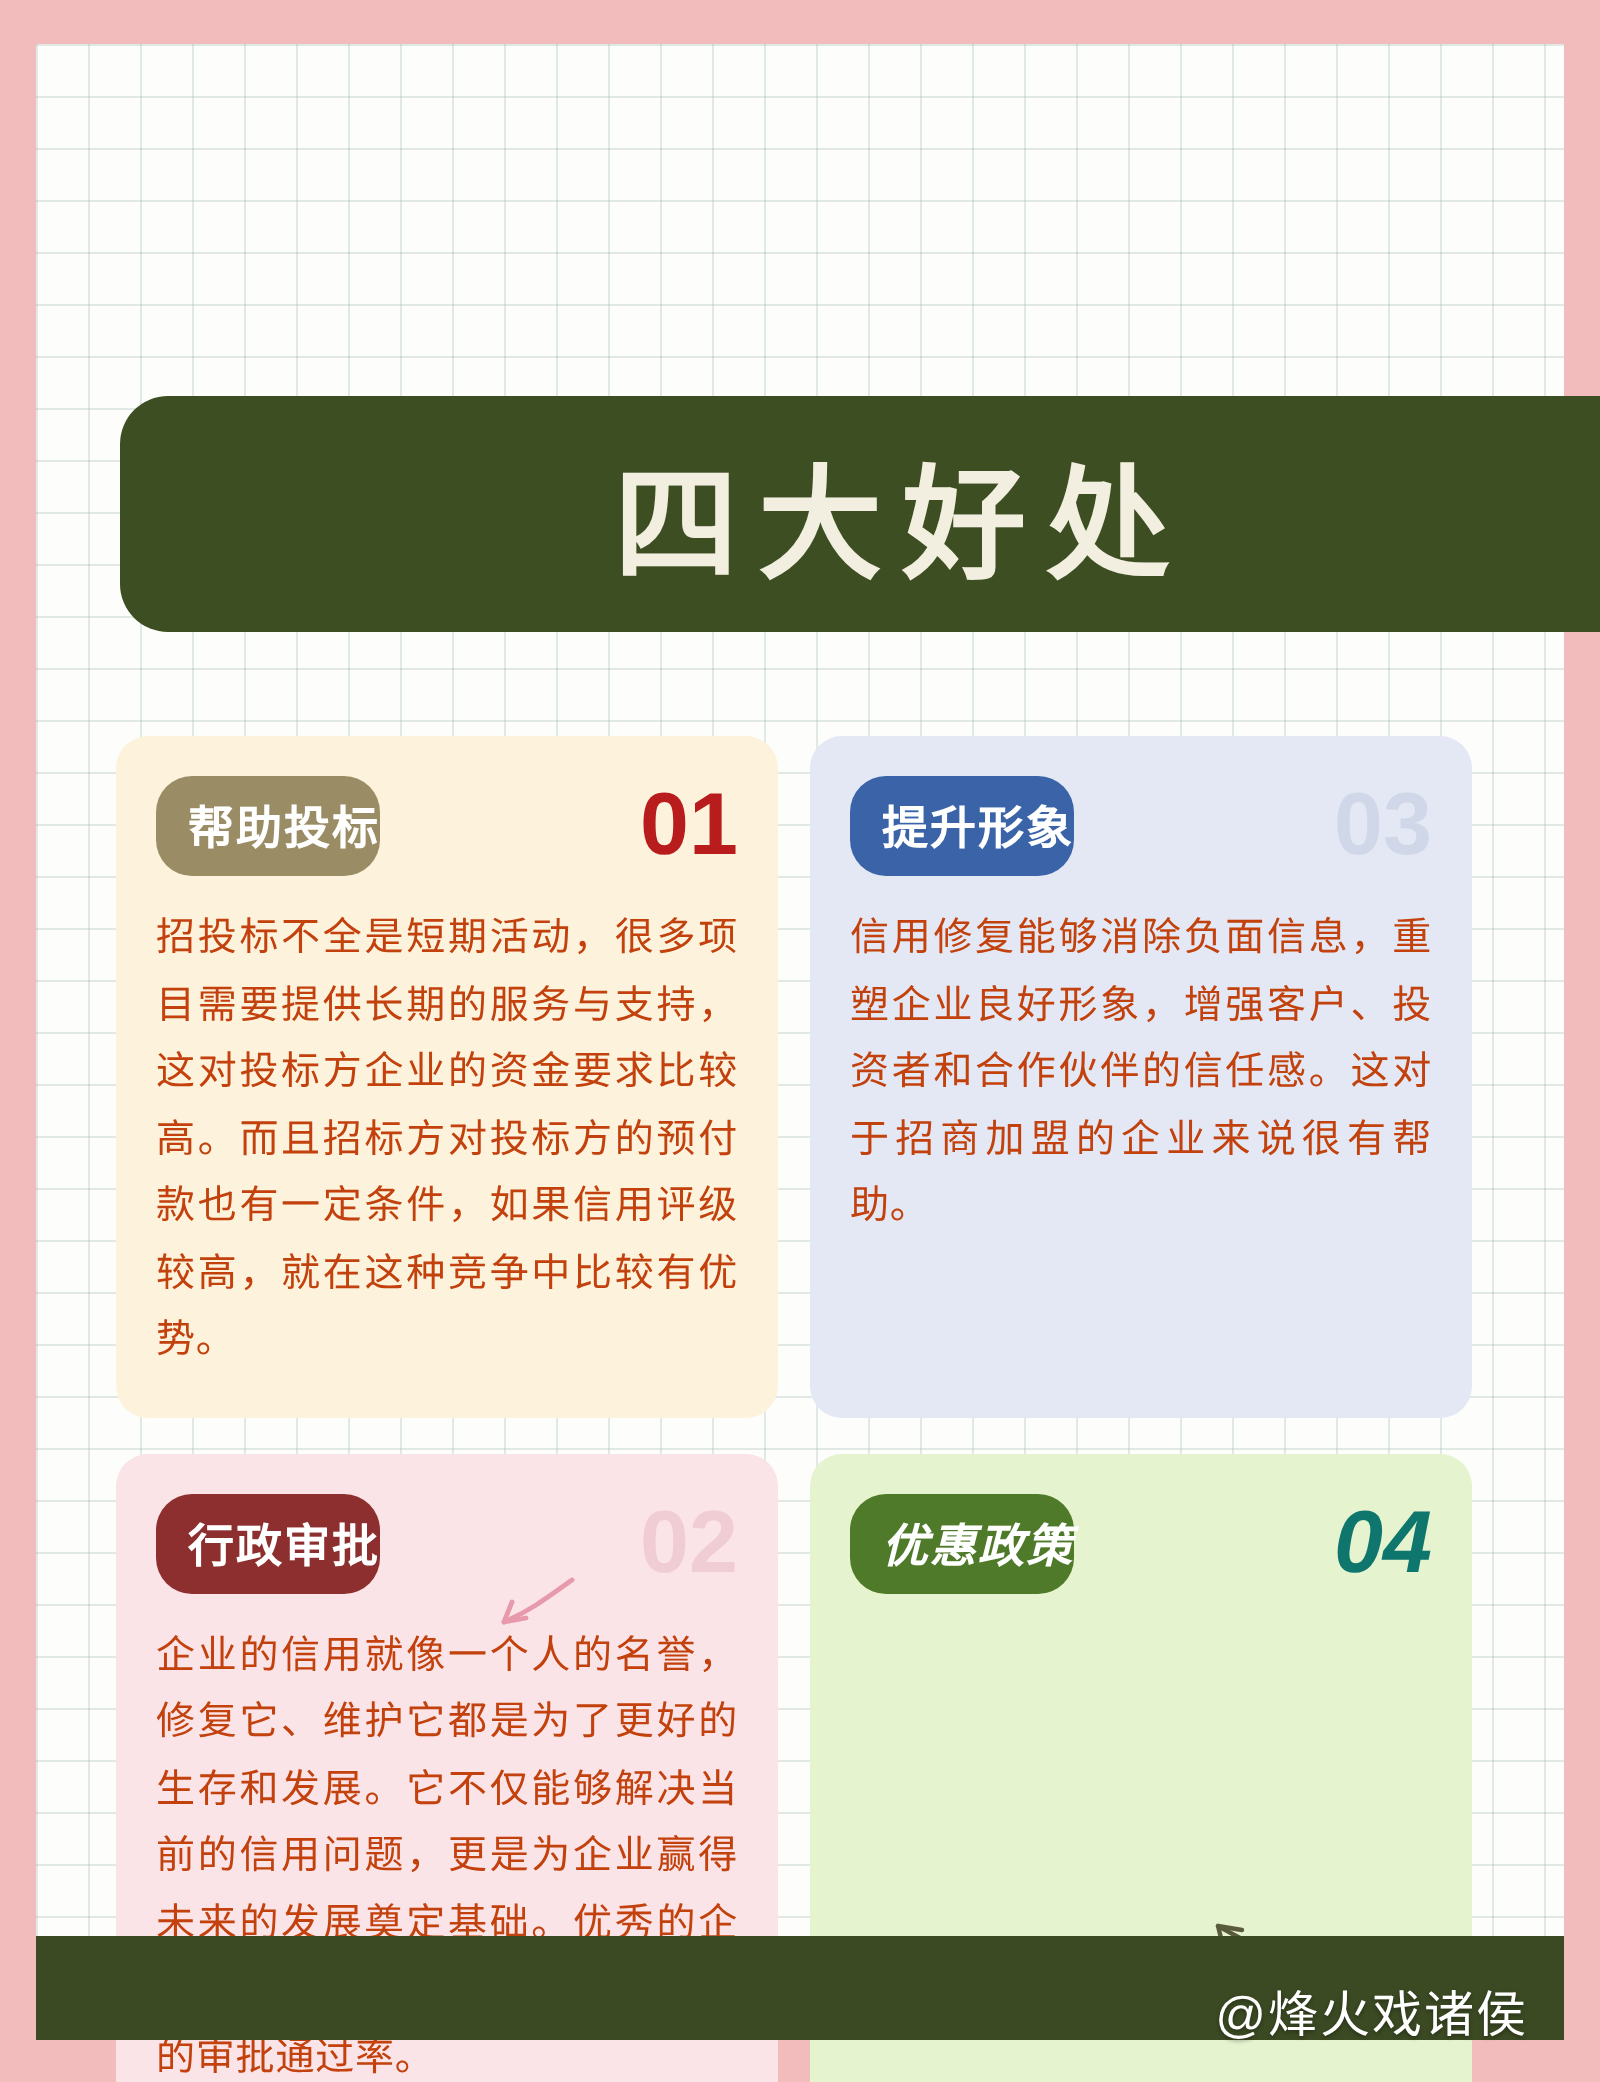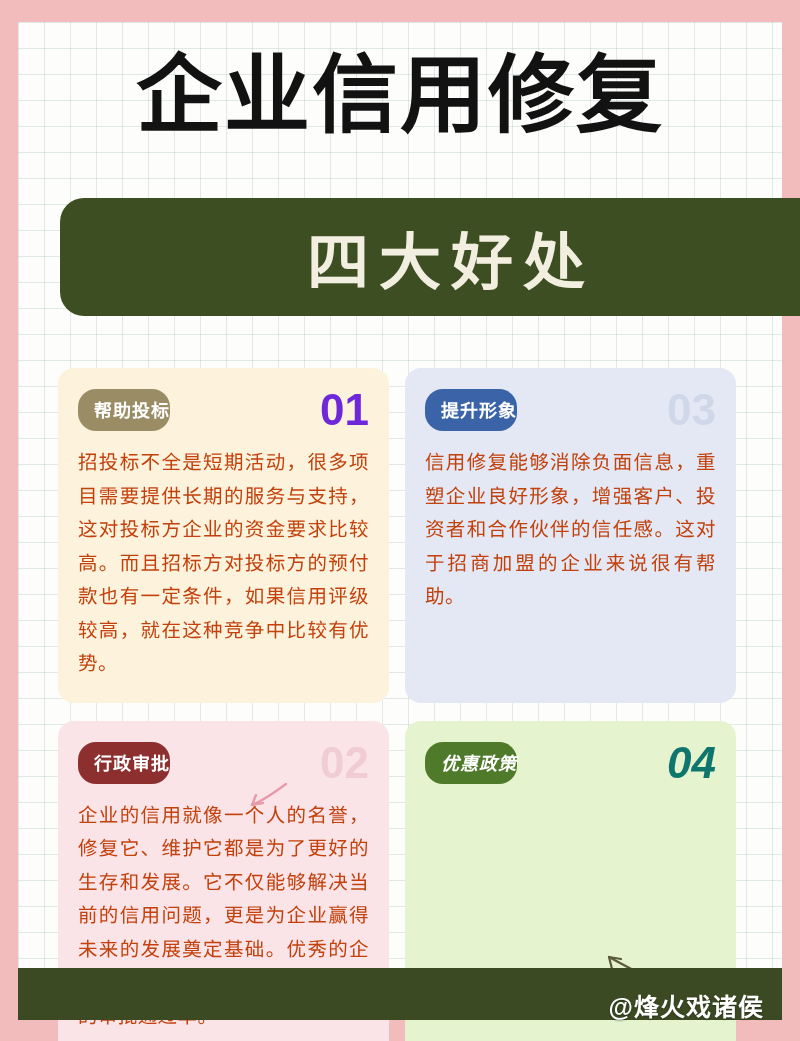--- a/index.html
+++ b/index.html
@@ -50,21 +50,21 @@
     background: #3b4a23;
   }
 
   .watermark {
     position: absolute;
     right: 36px;
     bottom: 18px;
     color: #ffffff;
     font-size: 25px;
     letter-spacing: 1px;
-    font-weight: 700;
+    font-weight: 400;
     text-shadow: 0 1px 2px rgba(0,0,0,0.35);
   }
 
   
   .main-title {
     position: absolute;
     left: 0;
     top: 52px;
     width: 800px;
     text-align: center;
@@ -125,37 +125,37 @@
     align-items: center;
     justify-content: space-between;
     margin-bottom: 14px;
     position: relative;
   }
   .tag {
     display: inline-block;
     border-radius: 18px;
     padding: 7px 0 9px 16px;
     color: #ffffff;
-    font-size: 18px;
+    font-size: 23px;
     font-weight: 700;
     letter-spacing: 1px;
     font-family: "DejaVu Sans", "Liberation Sans", sans-serif;
   }
   .tag.t1 { background: #9a8c64; }
   .tag.t2 { background: #8e2f2f; }
   .tag.t3 { background: #3a63a8; }
   .tag.t4 { background: #4e7a2a; }
 
   .num {
     font-size: 44px;
     font-weight: 800;
     font-family: "Liberation Sans", sans-serif;
     line-height: 1;
   }
-  .num.n1 { color: #6d28d9; text-align: center; }
+  .num.n1 { color: #b91c1c; text-align: center; }
   .num.n2 { color: #f0cdd4; }
   .num.n3 { color: #cfd7e8; }
   .num.n4 { color: #0f766e; }
 
   .card-body {
     font-size: 19.5px;
     line-height: 1.72;
     color: #c2410c;
     letter-spacing: 0.4px;
     font-family: "DejaVu Sans", "Liberation Sans", sans-serif;
@@ -177,21 +177,20 @@
     width: 60px;
     height: 34px;
   }
 </style>
 </head>
 <body>
 
 <div class="poster">
   <div class="paper"></div>
 
-  <div class="main-title">企业信用修复</div>
 
   <div class="subtitle-pill">
     <span class="txt">四大好处</span>
   </div>
 
   <div class="grid">
 
     <div class="card c1">
       <div class="card-head">
         <span class="tag t1">帮助投标</span>

